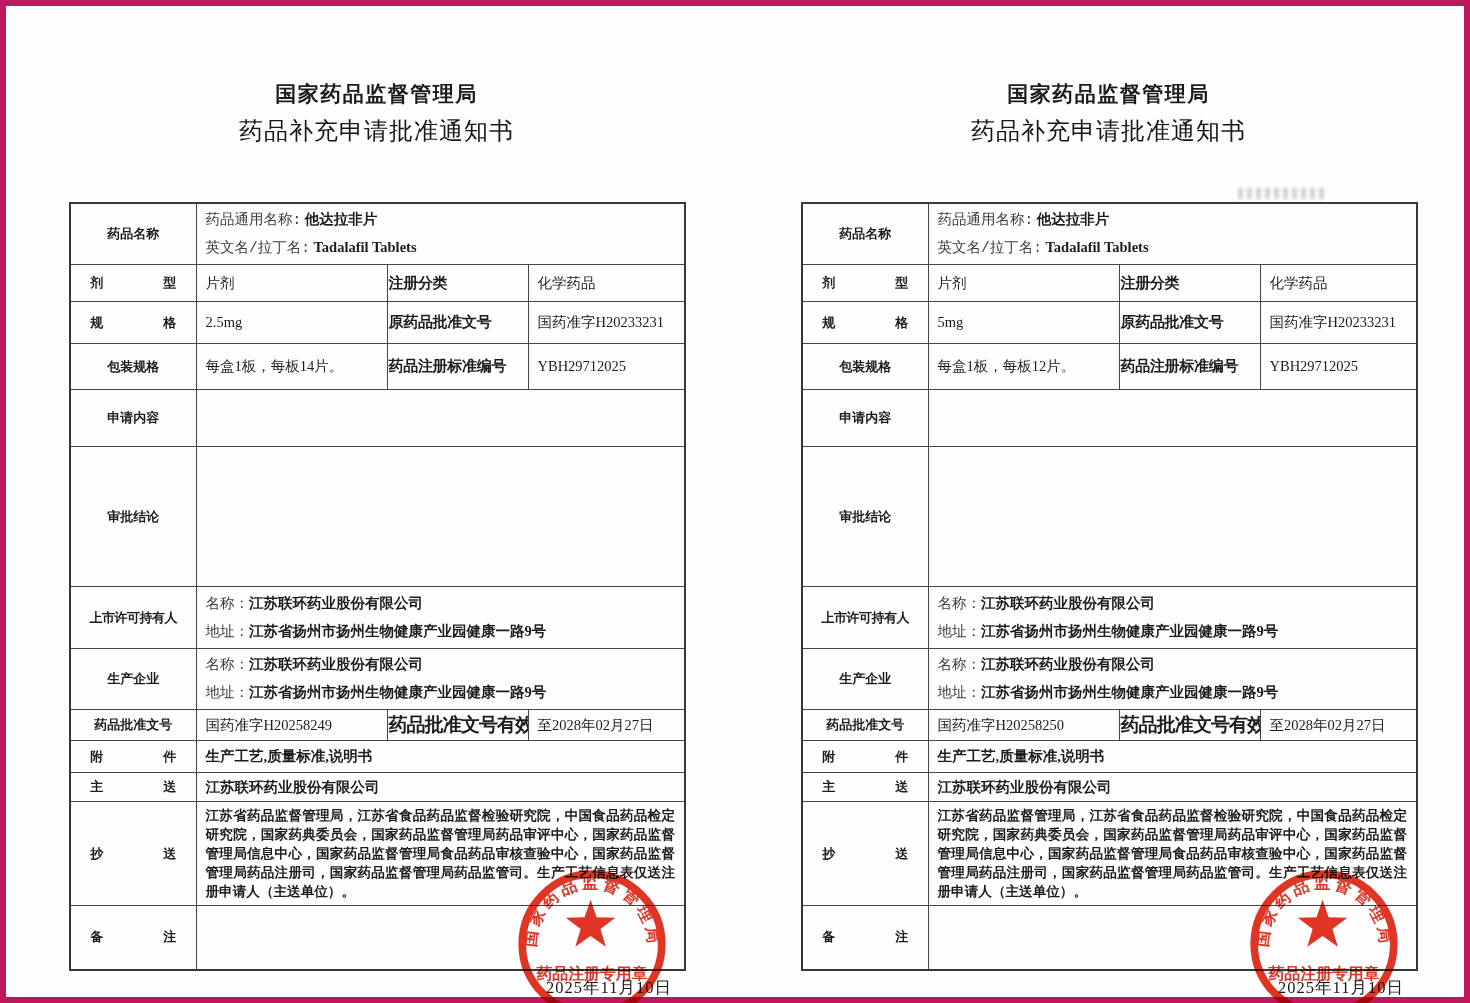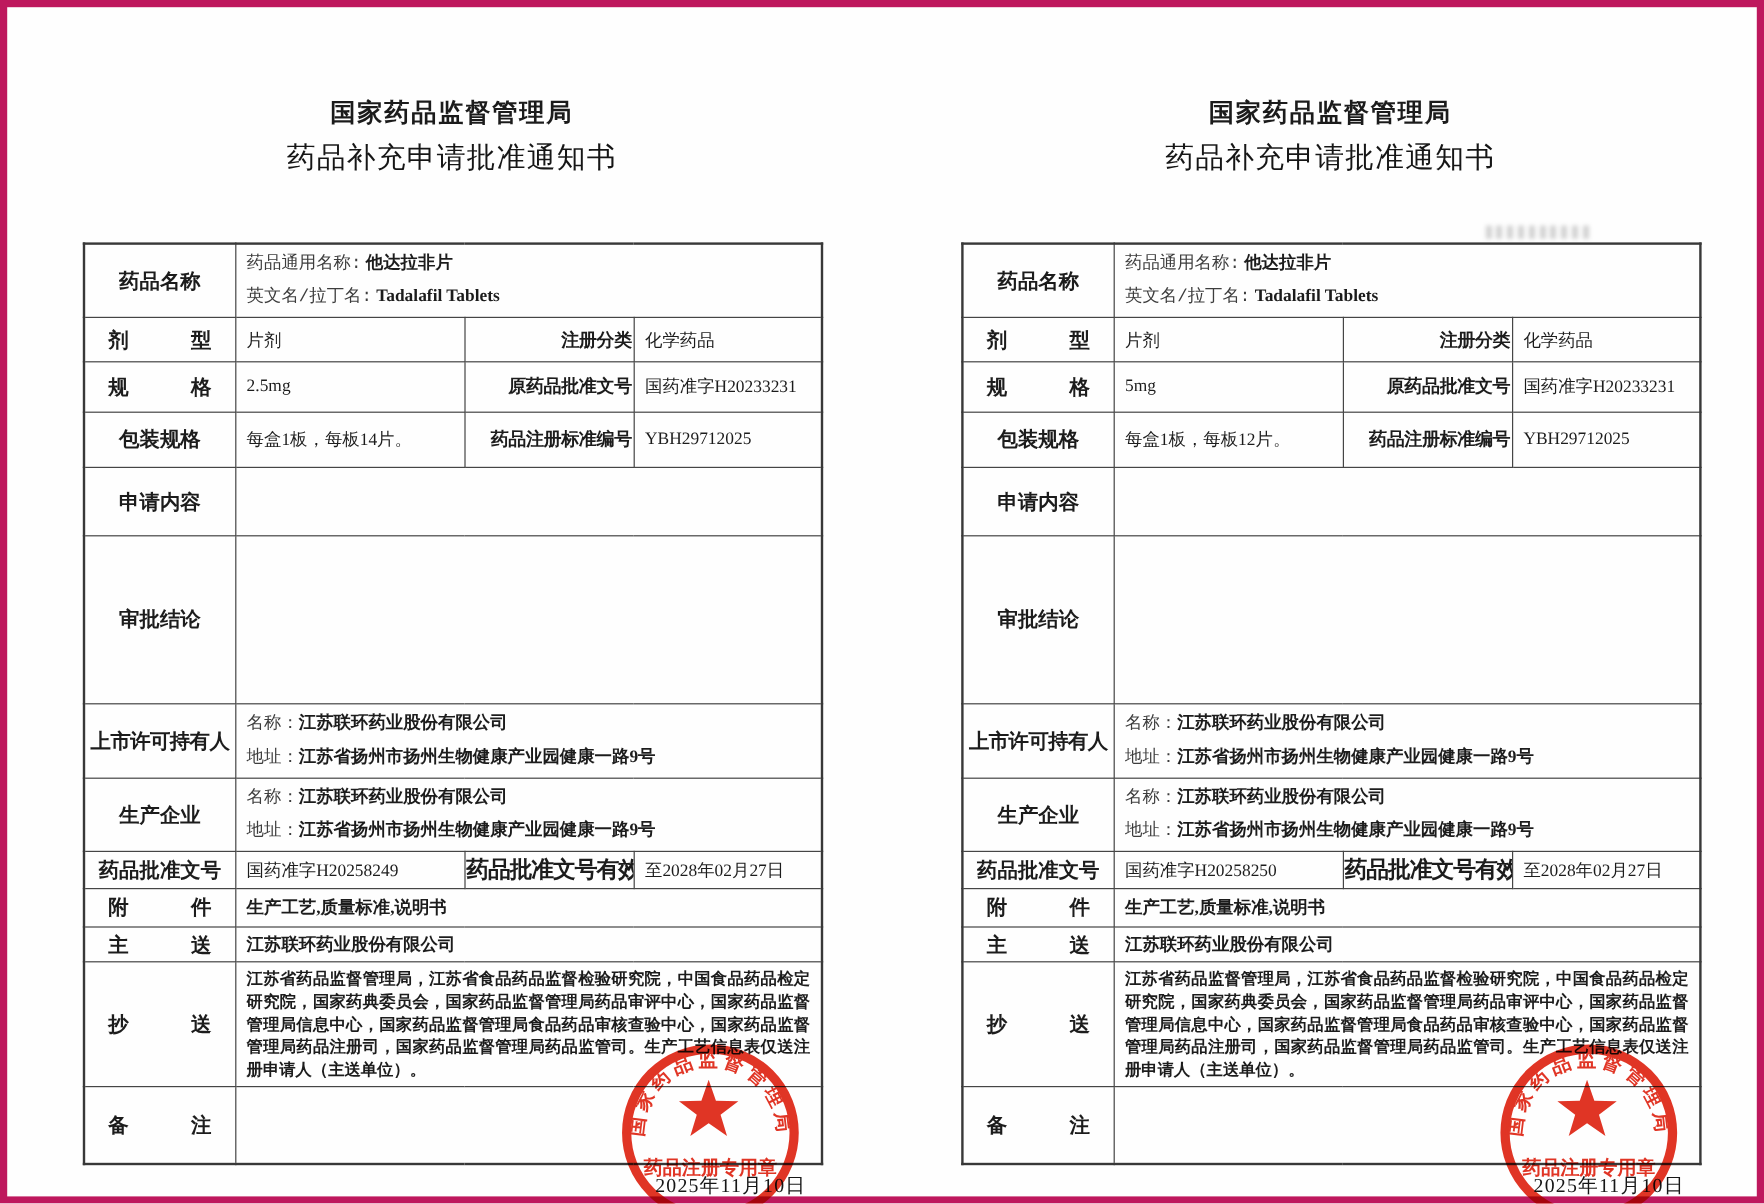--- a/index.html
+++ b/index.html
@@ -40,29 +40,29 @@
     border: 2px solid #383838;
   }
   td {
     border: 1px solid #454545;
     padding: 2px 9px;
     font-size: 14.5px;
     vertical-align: middle;
     overflow: hidden;
   }
   td.lab {
-    text-align: center; font-weight: 700; font-size: 17px; padding: 2px 3px;
+    text-align: center; font-weight: 700; font-size: 13px; padding: 2px 3px;
   }
   td.lab .jl {
     display: inline-block; width: 86px;
     text-align: justify; text-align-last: justify;
   }
   td.lab .tight { letter-spacing: -0.5px; }
   td.lab2 {
-    text-align: right; font-weight: 700; font-size: 15px;
+    text-align: left; font-weight: 700; font-size: 15px;
     letter-spacing: -0.3px; padding: 2px 1px; white-space: nowrap;
   }
   td.lab2 .vtight { letter-spacing: -0.9px; font-size: 19px; }
   .two-line div { line-height: 27px; white-space: nowrap; }
   .pfx { font-weight: 400; color: #3d3d3d; font-family: Liberation Mono, monospace; }
   .bv  { font-weight: 700; }
   td.cc-cell {
     font-size: 13.6px; line-height: 1.4; font-weight: 700;
     text-align: justify; padding: 4px 9px; vertical-align: middle;
   }

